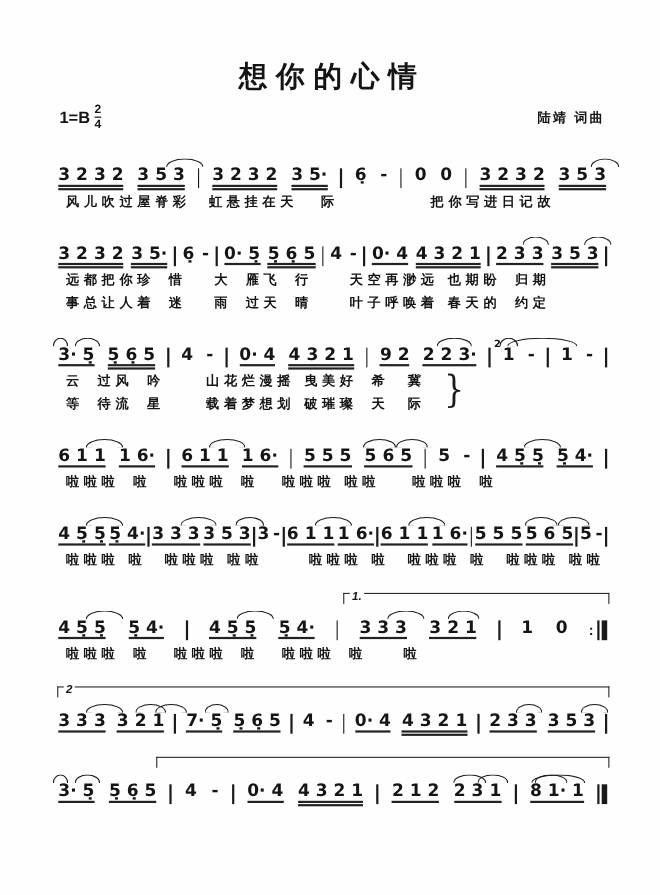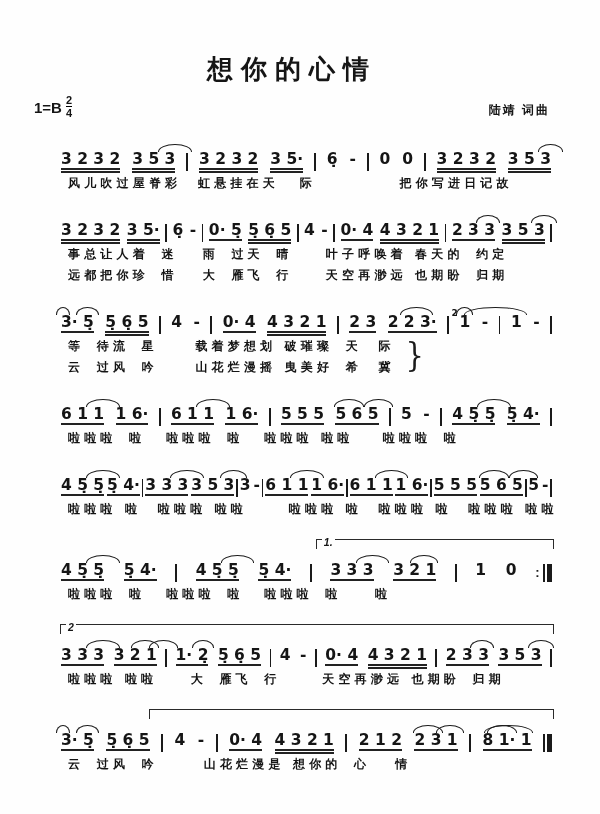--- a/index.html
+++ b/index.html
@@ -1,33 +1,33 @@
 <!DOCTYPE html>
 <html><head>
 <meta charset="utf-8">
 <style>
   html,body{margin:0;padding:0;background:#ffffff;}
   .page{
     width:600px;height:814px;box-sizing:border-box;position:relative;
     background:#fefefe;overflow:hidden;
-    padding:18px 48px 40px 32px;
+    padding:18px 48px 40px 52px;
     font-family:"Liberation Sans",sans-serif;color:#151515;
   }
   
   .title{
     text-align:center;font-size:26px;font-weight:bold;letter-spacing:8px;
     margin:34px 0 8px;font-family:"DejaVu Sans",sans-serif;
   }
-  .meta-row{display:flex;justify-content:space-between;align-items:flex-end;margin:6px 2px 20px;}
+  .meta-row{display:flex;justify-content:space-between;align-items:center;margin:6px 2px 20px;}
   .keysig{font-size:15px;font-weight:bold;display:flex;align-items:center;gap:4px;}
   .frac{display:inline-block;text-align:center;line-height:1;font-size:11px;font-weight:bold;vertical-align:middle;}
   .frac .den{border-top:1.4px solid #000;display:block;padding-top:1px;}
   .credit{font-size:12px;font-weight:bold;letter-spacing:2px;}
   
-  .system{position:relative;margin-bottom:16px;padding-top:3px;margin-left:28px;}
+  .system{position:relative;margin-bottom:16px;padding-top:3px;}
   .system.has-volta{padding-top:17px;}
   .notes{display:flex;justify-content:space-between;align-items:flex-end;position:relative;height:31px;}
   .grp{
     position:relative;font-family:"DejaVu Sans",sans-serif;font-weight:bold;
     font-size:15.5px;line-height:1;white-space:pre;padding:7px 1px 6px;
   }
   .gtxt{position:relative;}
   .ul{position:absolute;left:1px;right:1px;height:1.6px;background:#222;}
   .slur{
     position:absolute;top:-1px;height:7px;
@@ -128,58 +128,58 @@
           <span class="grp"><span class="gtxt">4 3 2 1</span><i class="ul" style="bottom: 3px;"></i><i class="ul" style="bottom: 0.2px;"></i></span>
           <span class="bar">
             <i class="bl thin"></i>
           </span>
           <span class="grp"><span class="gtxt">2 3 3</span><i class="ul" style="bottom: 3px;"></i><i class="slur" style="left: 55%; width: 50%;"></i></span>
           <span class="grp"><span class="gtxt">3 5 3</span><i class="ul" style="bottom: 3px;"></i><i class="ul" style="bottom: 0.2px;"></i><i class="slur" style="left: 68%; width: 52%;"></i></span>
           <span class="bar">
             <i class="bl thin"></i>
           </span>
         </div>
+        <div class="lyr">远 都 把 你 珍    惜       大    雁 飞    行         天 空 再 渺 远   也 期 盼    归 期</div>
         <div class="lyr">事 总 让 人 着    迷       雨    过 天    晴         叶 子 呼 唤 着   春 天 的    约 定</div>
-        <div class="lyr">远 都 把 你 珍    惜       大    雁 飞    行         天 空 再 渺 远   也 期 盼    归 期</div>
       </div>
       <div class="system">
         <div class="notes">
           <span class="grp"><span class="gtxt">3· 5̣</span><i class="ul" style="bottom: 3px;"></i><i class="slur" style="left: -12%; width: 34%;"></i><i class="slur" style="left: 46%; width: 60%;"></i></span>
           <span class="grp"><span class="gtxt">5̣ 6̣ 5</span><i class="ul" style="bottom: 3px;"></i><i class="ul" style="bottom: 0.2px;"></i></span>
           <span class="bar">
             <i class="bl thin"></i>
           </span>
           <span class="grp"><span class="gtxt">4</span></span>
           <span class="grp"><span class="gtxt">-</span></span>
           <span class="bar">
             <i class="bl thin"></i>
           </span>
           <span class="grp"><span class="gtxt">0· 4</span><i class="ul" style="bottom: 3px;"></i></span>
           <span class="grp"><span class="gtxt">4 3 2 1</span><i class="ul" style="bottom: 3px;"></i><i class="ul" style="bottom: 0.2px;"></i></span>
           <span class="bar">
             <i class="bl thin"></i>
           </span>
-          <span class="grp"><span class="gtxt">2 3</span><i class="ul" style="bottom: 3px;"></i></span>
+          <span class="grp"><span class="gtxt">9 2</span><i class="ul" style="bottom: 3px;"></i></span>
           <span class="grp"><span class="gtxt">2 2 3·</span><i class="ul" style="bottom: 3px;"></i><i class="slur" style="left: 26%; width: 60%;"></i></span>
           <span class="bar">
             <i class="bl thin"></i>
           </span>
           <span class="grp"><i class="gsup">2</i><span class="gtxt">1</span><i class="slur" style="left: -20%; width: 120%;"></i><i class="slur" style="left: 40%; width: 480%;"></i></span>
           <span class="grp"><span class="gtxt">-</span></span>
           <span class="bar">
             <i class="bl thin"></i>
           </span>
           <span class="grp"><span class="gtxt">1</span></span>
           <span class="grp"><span class="gtxt">-</span></span>
           <span class="bar">
             <i class="bl thin"></i>
           </span>
         </div>
+        <div class="lyr">云    过 风    吟          山 花 烂 漫 摇   曳 美 好    希     冀</div>
         <div class="lyr">等    待 流    星          载 着 梦 想 划   破 璀 璨    天     际</div>
-        <div class="lyr">云    过 风    吟          山 花 烂 漫 摇   曳 美 好    希     冀</div>
         <span class="vbrace" style="left: 70%;">}</span>
       </div>
       <div class="system">
         <div class="notes">
           <span class="grp"><span class="gtxt">6 1 1</span><i class="ul" style="bottom: 3px;"></i><i class="slur" style="left: 58%; width: 70%;"></i></span>
           <span class="grp"><span class="gtxt">1 6·</span><i class="ul" style="bottom: 3px;"></i></span>
           <span class="bar">
             <i class="bl thin"></i>
           </span>
           <span class="grp"><span class="gtxt">6 1 1</span><i class="ul" style="bottom: 3px;"></i><i class="slur" style="left: 58%; width: 70%;"></i></span>
@@ -278,42 +278,41 @@
       <div class="system has-volta">
         <div class="volta" style="left: 0%; width: 100%;">
           <span class="volta-label">2</span>
         </div>
         <div class="notes">
           <span class="grp"><span class="gtxt">3 3 3</span><i class="ul" style="bottom: 3px;"></i><i class="slur" style="left: 58%; width: 70%;"></i></span>
           <span class="grp"><span class="gtxt">3 2 1</span><i class="ul" style="bottom: 3px;"></i><i class="slur" style="left: 40%; width: 58%;"></i><i class="slur" style="left: 80%; width: 60%;"></i></span>
           <span class="bar">
             <i class="bl thin"></i>
           </span>
-          <span class="grp"><span class="gtxt">1· 2̣</span><i class="ul" style="bottom: 3px;"></i><i class="slur" style="left: 50%; width: 58%;"></i></span>
+          <span class="grp"><span class="gtxt">7· 5̣</span><i class="ul" style="bottom: 3px;"></i><i class="slur" style="left: 50%; width: 58%;"></i></span>
           <span class="grp"><span class="gtxt">5̣ 6̣ 5</span><i class="ul" style="bottom: 3px;"></i></span>
           <span class="bar">
             <i class="bl thin"></i>
           </span>
           <span class="grp"><span class="gtxt">4</span></span>
           <span class="grp"><span class="gtxt">-</span></span>
           <span class="bar">
             <i class="bl thin"></i>
           </span>
           <span class="grp"><span class="gtxt">0· 4</span><i class="ul" style="bottom: 3px;"></i></span>
           <span class="grp"><span class="gtxt">4 3 2 1</span><i class="ul" style="bottom: 3px;"></i><i class="ul" style="bottom: 0.2px;"></i></span>
           <span class="bar">
             <i class="bl thin"></i>
           </span>
           <span class="grp"><span class="gtxt">2 3 3</span><i class="ul" style="bottom: 3px;"></i><i class="slur" style="left: 55%; width: 50%;"></i></span>
           <span class="grp"><span class="gtxt">3 5 3</span><i class="ul" style="bottom: 3px;"></i><i class="slur" style="left: 68%; width: 52%;"></i></span>
           <span class="bar">
             <i class="bl thin"></i>
           </span>
         </div>
-        <div class="lyr">啦 啦 啦   啦 啦         大    雁 飞    行           天 空 再 渺 远   也 期 盼    归 期</div>
       </div>
       <div class="system has-volta">
         <div class="volta" style="left: 18%; width: 82%;"></div>
         <div class="notes">
           <span class="grp"><span class="gtxt">3· 5̣</span><i class="ul" style="bottom: 3px;"></i><i class="slur" style="left: -12%; width: 34%;"></i><i class="slur" style="left: 46%; width: 60%;"></i></span>
           <span class="grp"><span class="gtxt">5̣ 6̣ 5</span><i class="ul" style="bottom: 3px;"></i></span>
           <span class="bar">
             <i class="bl thin"></i>
           </span>
           <span class="grp"><span class="gtxt">4</span></span>
@@ -330,18 +329,17 @@
           <span class="grp"><span class="gtxt">2 3 1</span><i class="ul" style="bottom: 3px;"></i><i class="slur" style="left: 0%; width: 62%;"></i><i class="slur" style="left: 50%; width: 58%;"></i></span>
           <span class="bar">
             <i class="bl thin"></i>
           </span>
           <span class="grp"><span class="gtxt">8 1· 1</span><i class="ul" style="bottom: 3px;"></i><i class="slur" style="left: 4%; width: 92%;"></i><i class="slur" style="left: 10%; width: 55%;"></i></span>
           <span class="bar">
             <i class="bl thin"></i>
             <i class="bl thick"></i>
           </span>
         </div>
-        <div class="lyr">云    过 风    吟            山 花 烂 漫 是   想 你 的    心       情</div>
       </div>
     </div>
 
 
 </div>
 
 </body></html>

